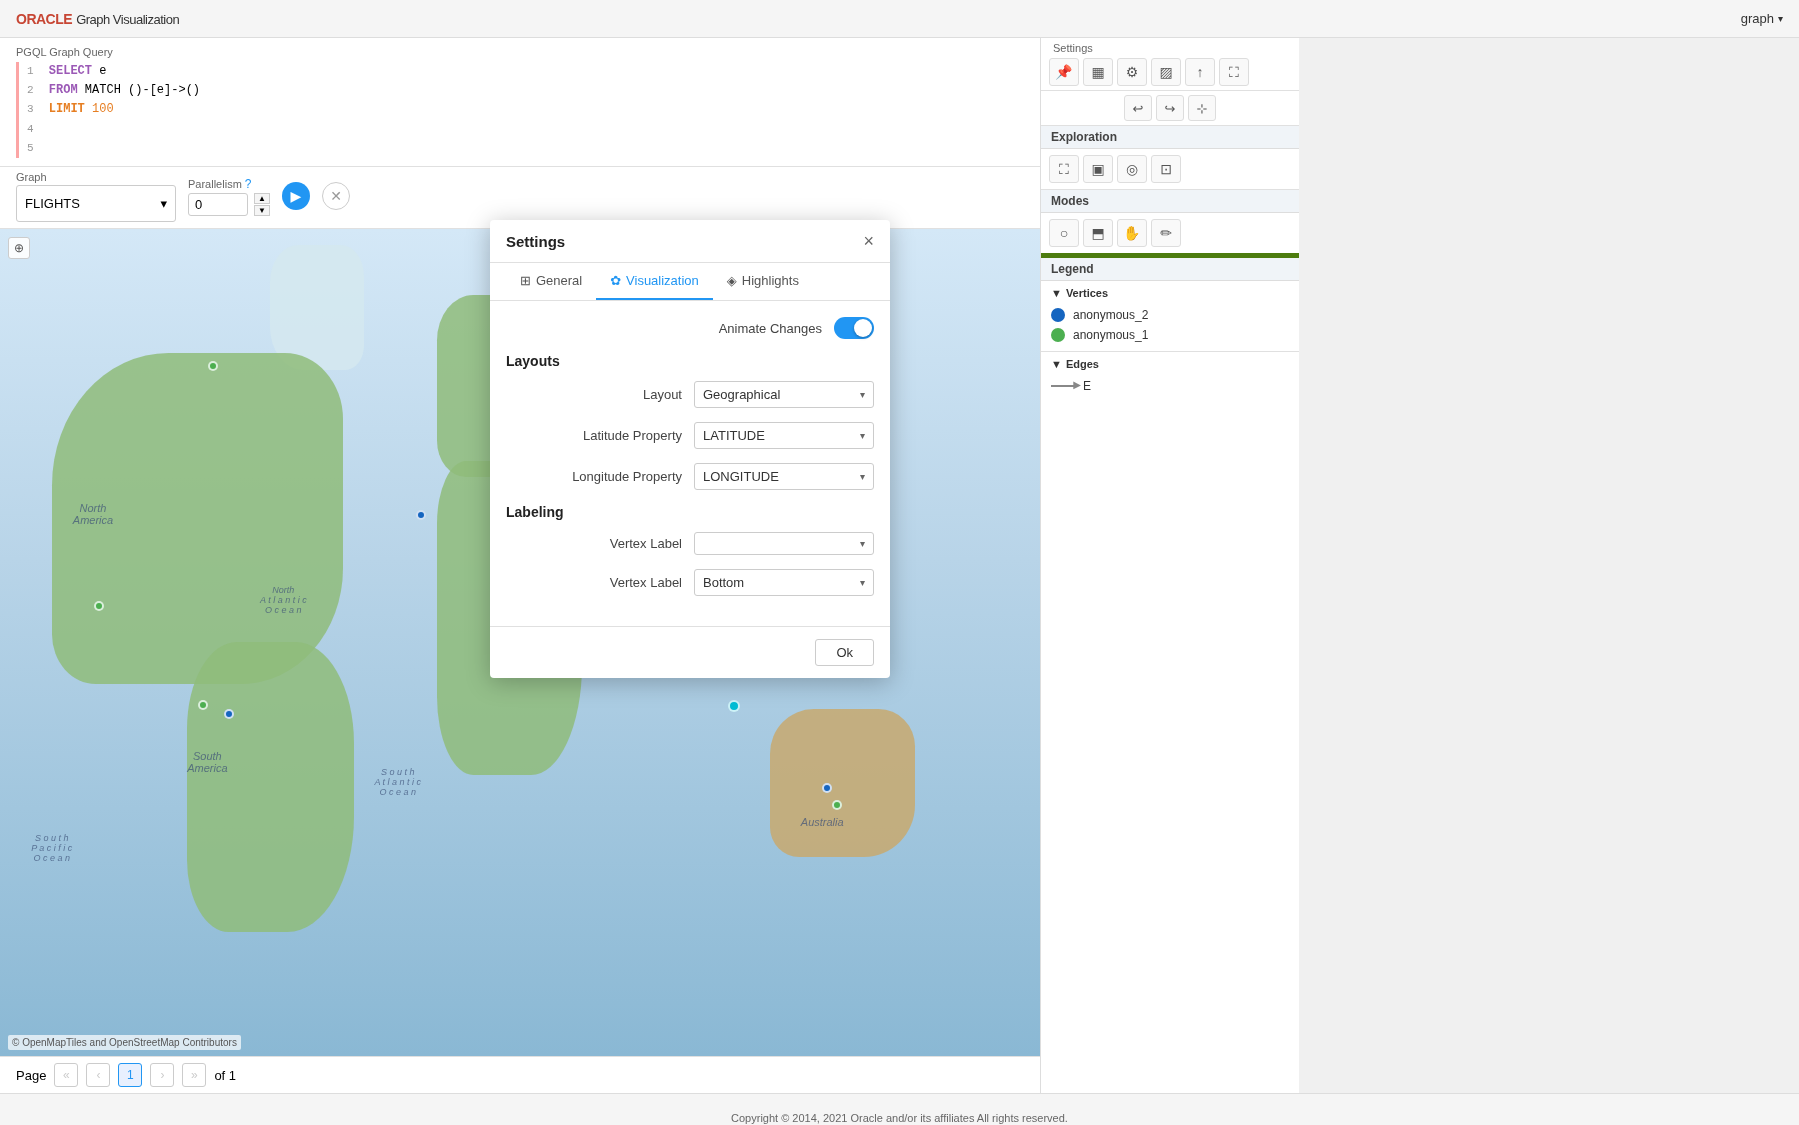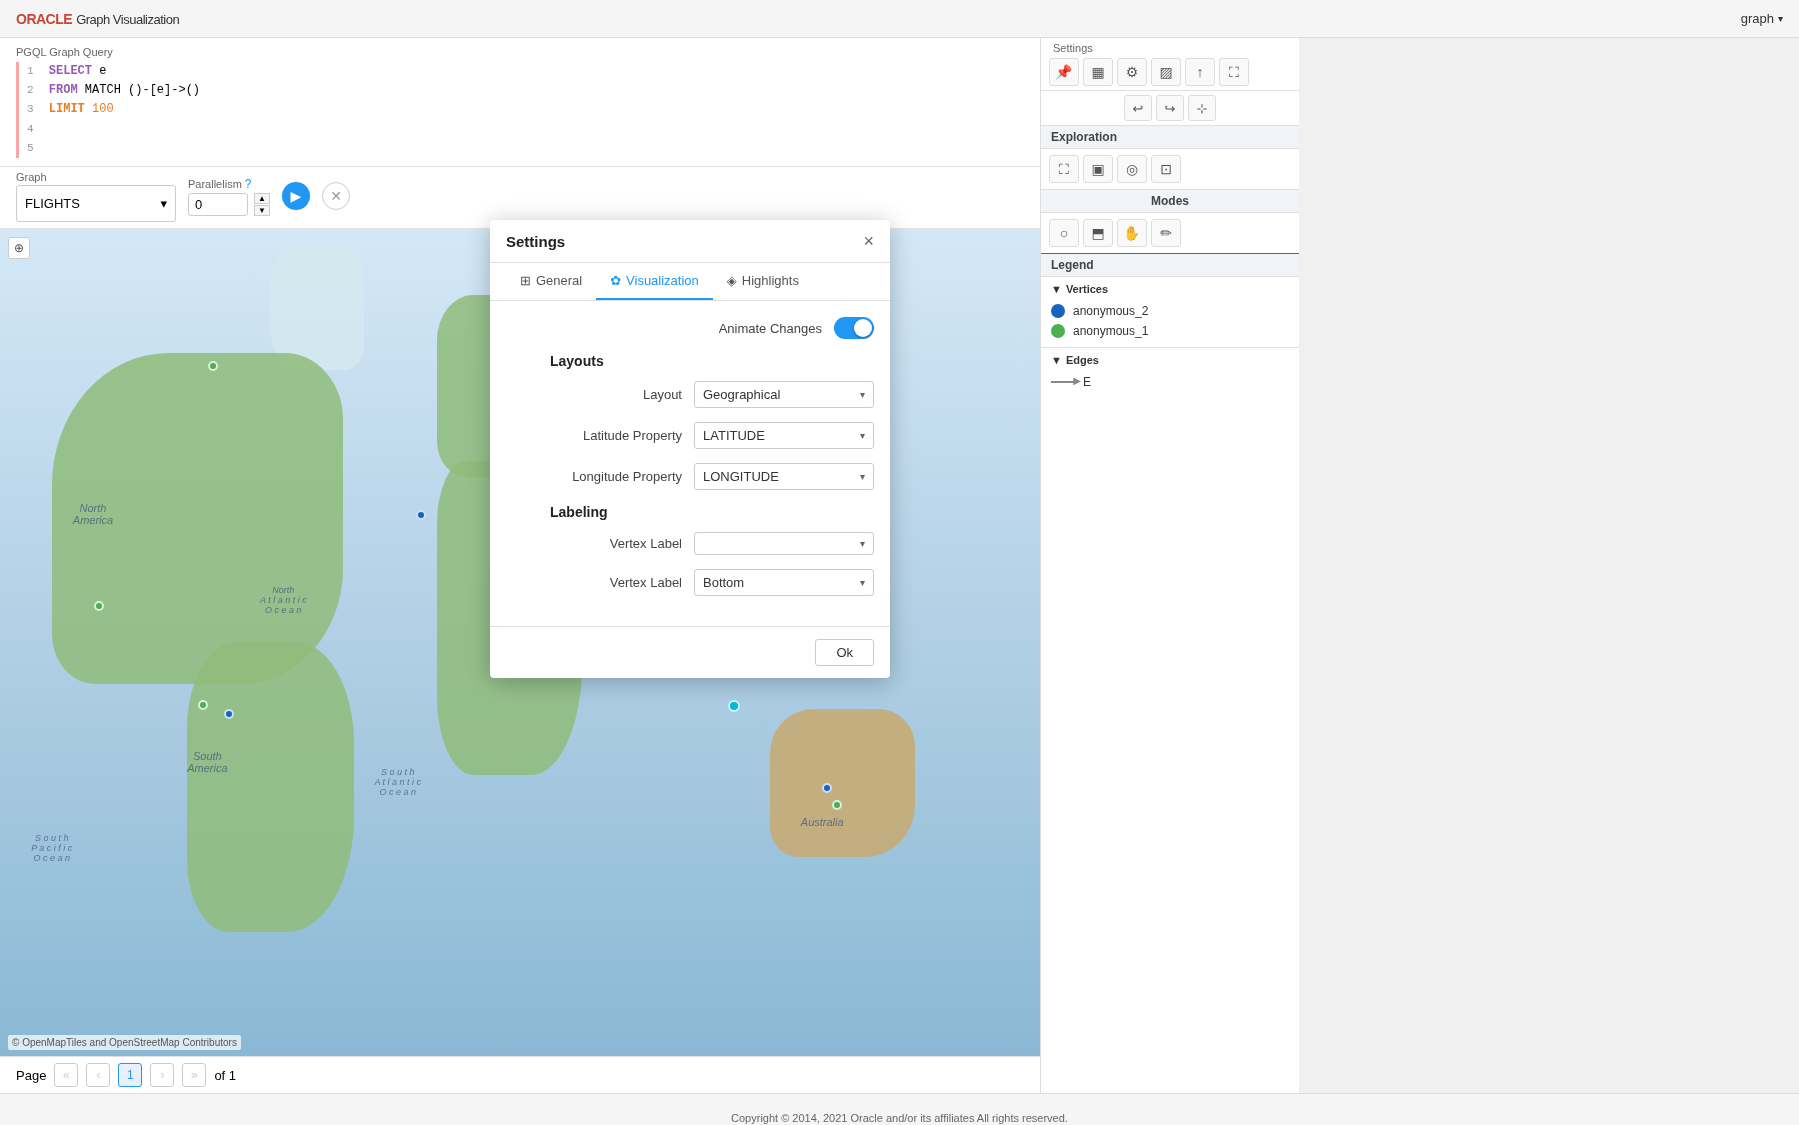--- a/index.html
+++ b/index.html
@@ -445,22 +445,21 @@
       cursor: pointer;
       display: flex;
       align-items: center;
       justify-content: center;
       font-size: 14px;
       color: #555;
     }
 
     
     .modes-section {
-      border-bottom: 1px solid #4d7c0f;
-      text-align: center;
+      border-bottom: 5px solid #4d7c0f;
     }
     .modes-tools {
       display: flex;
       gap: 4px;
       padding: 6px 8px;
     }
     .mode-btn {
       width: 30px;
       height: 28px;
       border: 1px solid #ddd;
@@ -577,21 +576,20 @@
       align-items: center;
       gap: 5px;
     }
     .modal-tab.active {
       color: #2196F3;
       border-bottom-color: #2196F3;
       font-weight: 500;
     }
     .modal-body {
       padding: 16px;
-      margin-left: 44px;
     }
     .modal-row {
       display: flex;
       align-items: center;
       justify-content: flex-end;
       margin-bottom: 14px;
       gap: 12px;
     }
     .modal-row-label {
       font-size: 13px;

